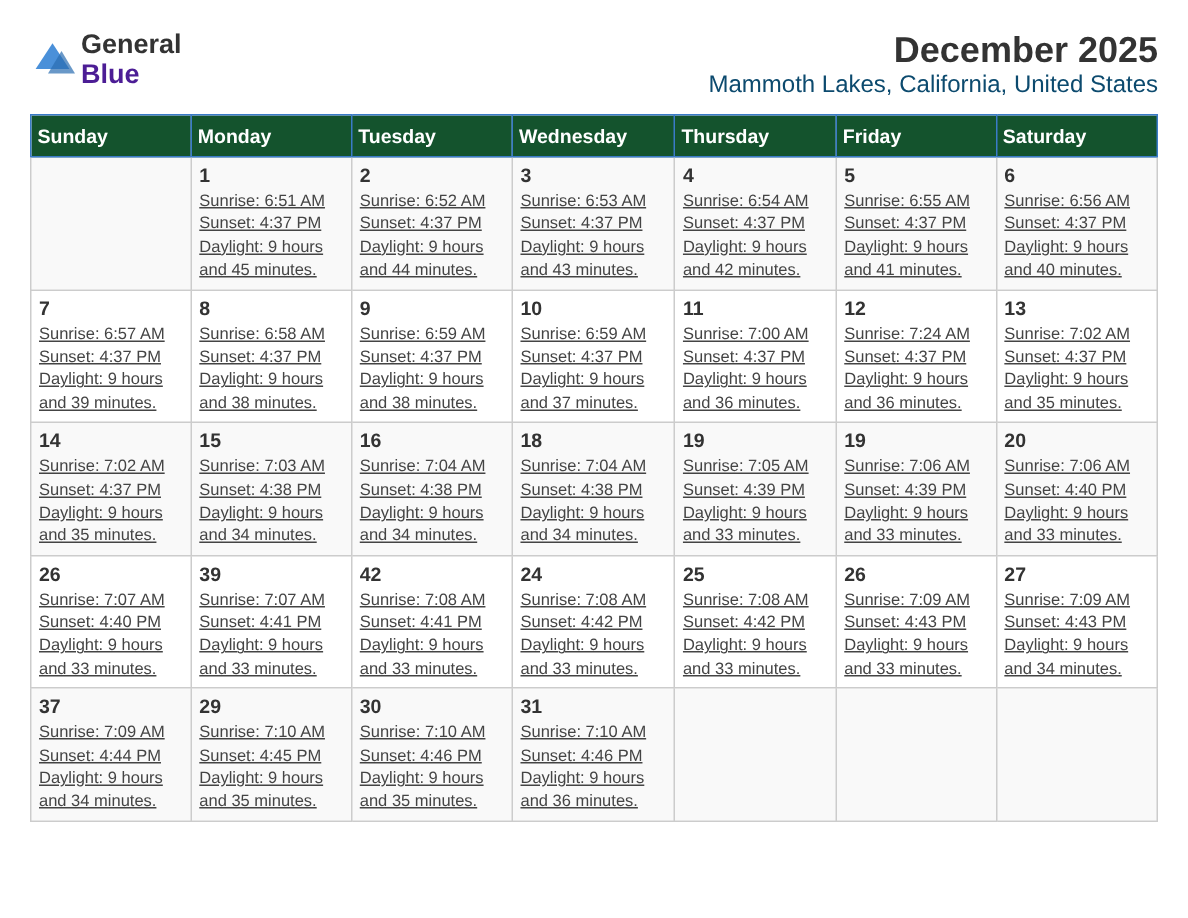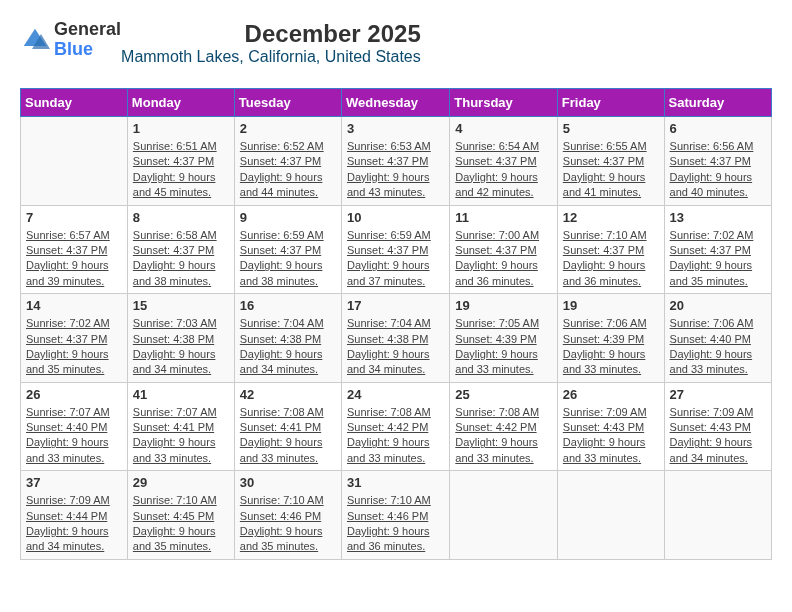--- a/index.html
+++ b/index.html
@@ -5,36 +5,36 @@
     * { box-sizing: border-box; margin: 0; padding: 0; }
     body {
       font-family: Arial, sans-serif;
       background: #fff;
       width: 792px;
       min-height: 612px;
       padding: 20px;
     }
     .header-area {
       display: flex;
-      justify-content: flex-start;
+      justify-content: space-between;
       align-items: flex-start;
-      margin-bottom: 22px;
+      margin-bottom: 10px;
     }
     .logo {
       display: flex;
       align-items: center;
       gap: 4px;
     }
     .logo-text {
       font-size: 18px;
       font-weight: bold;
       line-height: 1.1;
     }
     .logo-general { color: #333; }
-    .logo-blue { color: #3b82f6; }
+    .logo-blue { color: #4c1d95; }
     .logo-icon {
       width: 30px;
       height: 30px;
     }
     .title-area {
       text-align: right;
     }
     .main-title {
       font-size: 24px;
       font-weight: bold;
@@ -43,21 +43,21 @@
     .subtitle {
       font-size: 16px;
       color: #0c4a6e;
     }
     table {
       width: 100%;
       border-collapse: collapse;
       font-size: 11px;
     }
     thead tr th {
-      background-color: #a21caf;
+      background-color: #14532d;
       color: #fff;
       padding: 6px 4px;
       text-align: left;
       font-size: 13px;
       font-weight: bold;
       border: 1px solid #3a7bc8;
     }
     tbody tr td {
       border: 1px solid #ccc;
       vertical-align: top;
@@ -185,21 +185,21 @@
 Daylight: 9 hours and 37 minutes.</div>
         </td>
         <td>
           <div class="day-number">11</div>
           <div class="day-info">Sunrise: 7:00 AM
 Sunset: 4:37 PM
 Daylight: 9 hours and 36 minutes.</div>
         </td>
         <td>
           <div class="day-number">12</div>
-          <div class="day-info">Sunrise: 7:10 AM
+          <div class="day-info">Sunrise: 7:24 AM
 Sunset: 4:37 PM
 Daylight: 9 hours and 36 minutes.</div>
         </td>
         <td>
           <div class="day-number">13</div>
           <div class="day-info">Sunrise: 7:02 AM
 Sunset: 4:37 PM
 Daylight: 9 hours and 35 minutes.</div>
         </td>
       </tr>
@@ -216,21 +216,21 @@
 Sunset: 4:38 PM
 Daylight: 9 hours and 34 minutes.</div>
         </td>
         <td>
           <div class="day-number">16</div>
           <div class="day-info">Sunrise: 7:04 AM
 Sunset: 4:38 PM
 Daylight: 9 hours and 34 minutes.</div>
         </td>
         <td>
-          <div class="day-number">17</div>
+          <div class="day-number">18</div>
           <div class="day-info">Sunrise: 7:04 AM
 Sunset: 4:38 PM
 Daylight: 9 hours and 34 minutes.</div>
         </td>
         <td>
           <div class="day-number">19</div>
           <div class="day-info">Sunrise: 7:05 AM
 Sunset: 4:39 PM
 Daylight: 9 hours and 33 minutes.</div>
         </td>
@@ -248,21 +248,21 @@
         </td>
       </tr>
       <tr>
         <td>
           <div class="day-number">26</div>
           <div class="day-info">Sunrise: 7:07 AM
 Sunset: 4:40 PM
 Daylight: 9 hours and 33 minutes.</div>
         </td>
         <td>
-          <div class="day-number">41</div>
+          <div class="day-number">39</div>
           <div class="day-info">Sunrise: 7:07 AM
 Sunset: 4:41 PM
 Daylight: 9 hours and 33 minutes.</div>
         </td>
         <td>
           <div class="day-number">42</div>
           <div class="day-info">Sunrise: 7:08 AM
 Sunset: 4:41 PM
 Daylight: 9 hours and 33 minutes.</div>
         </td>

